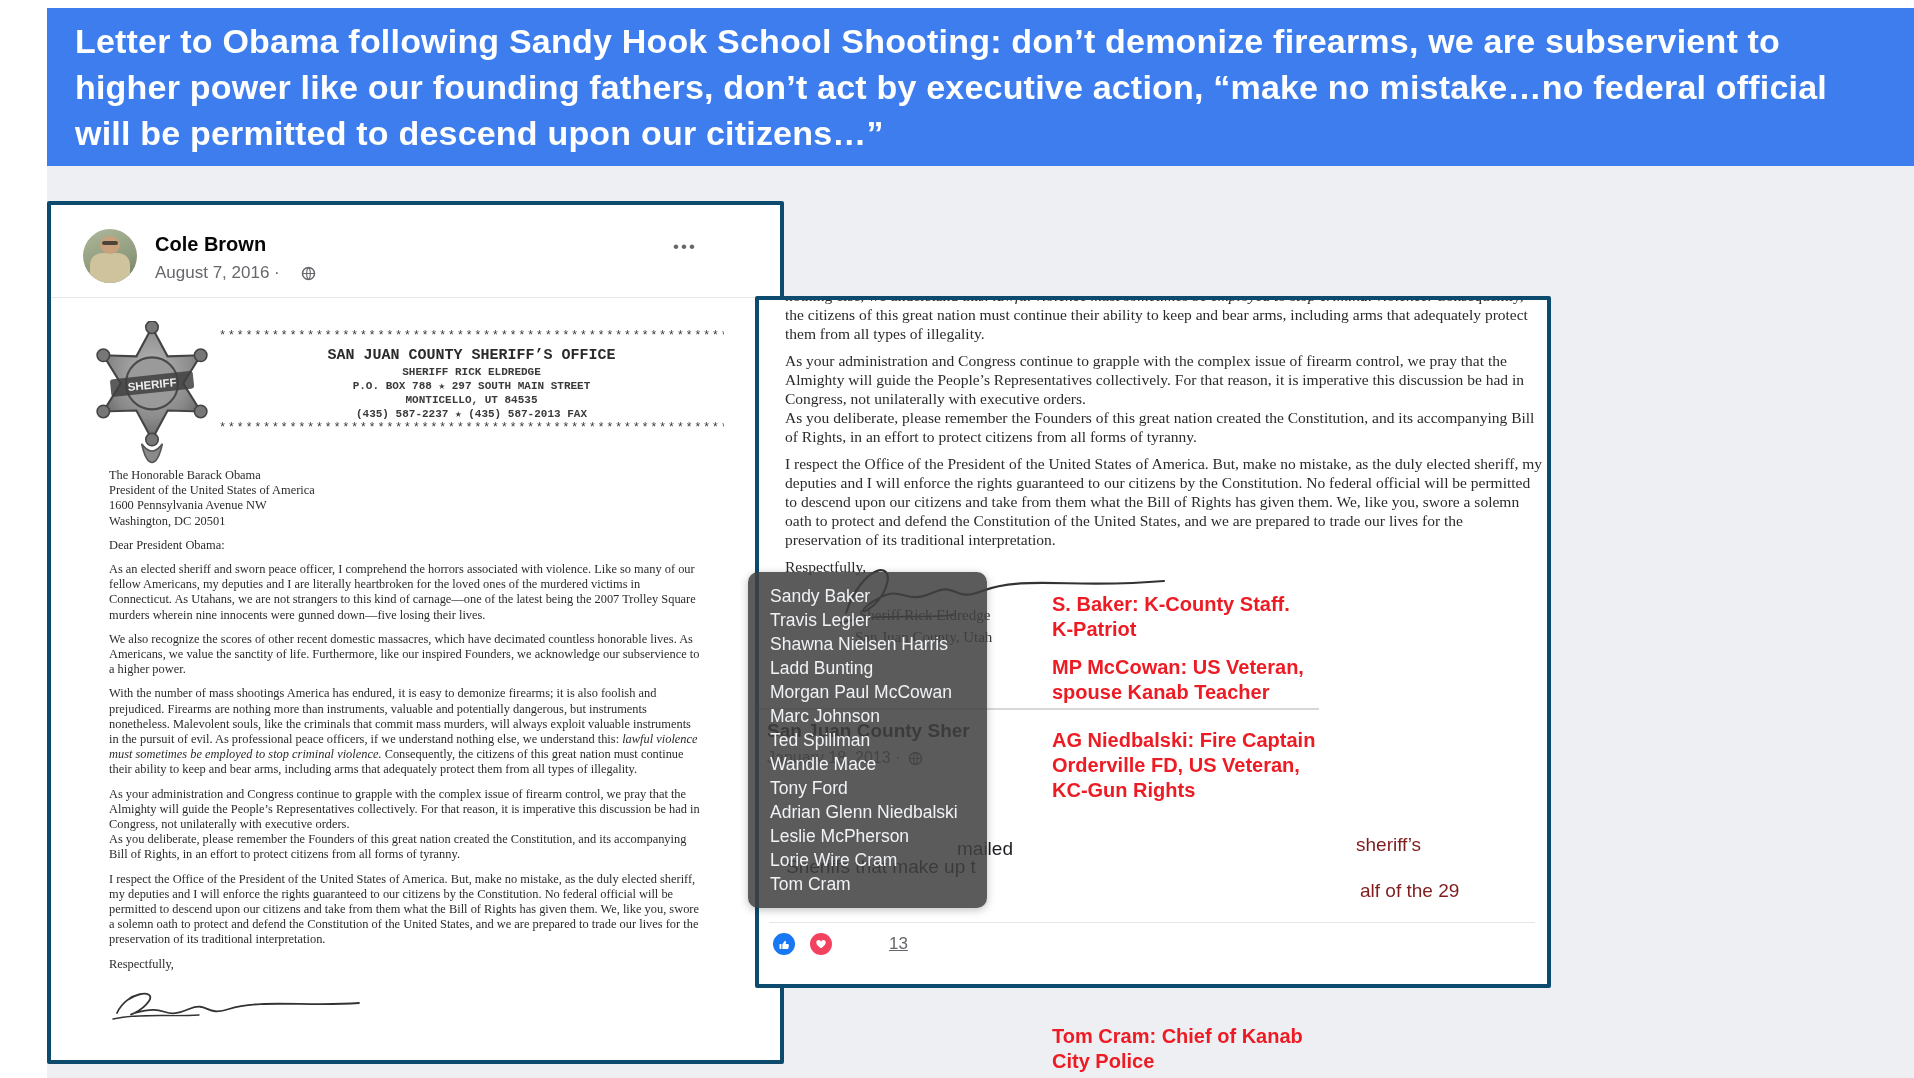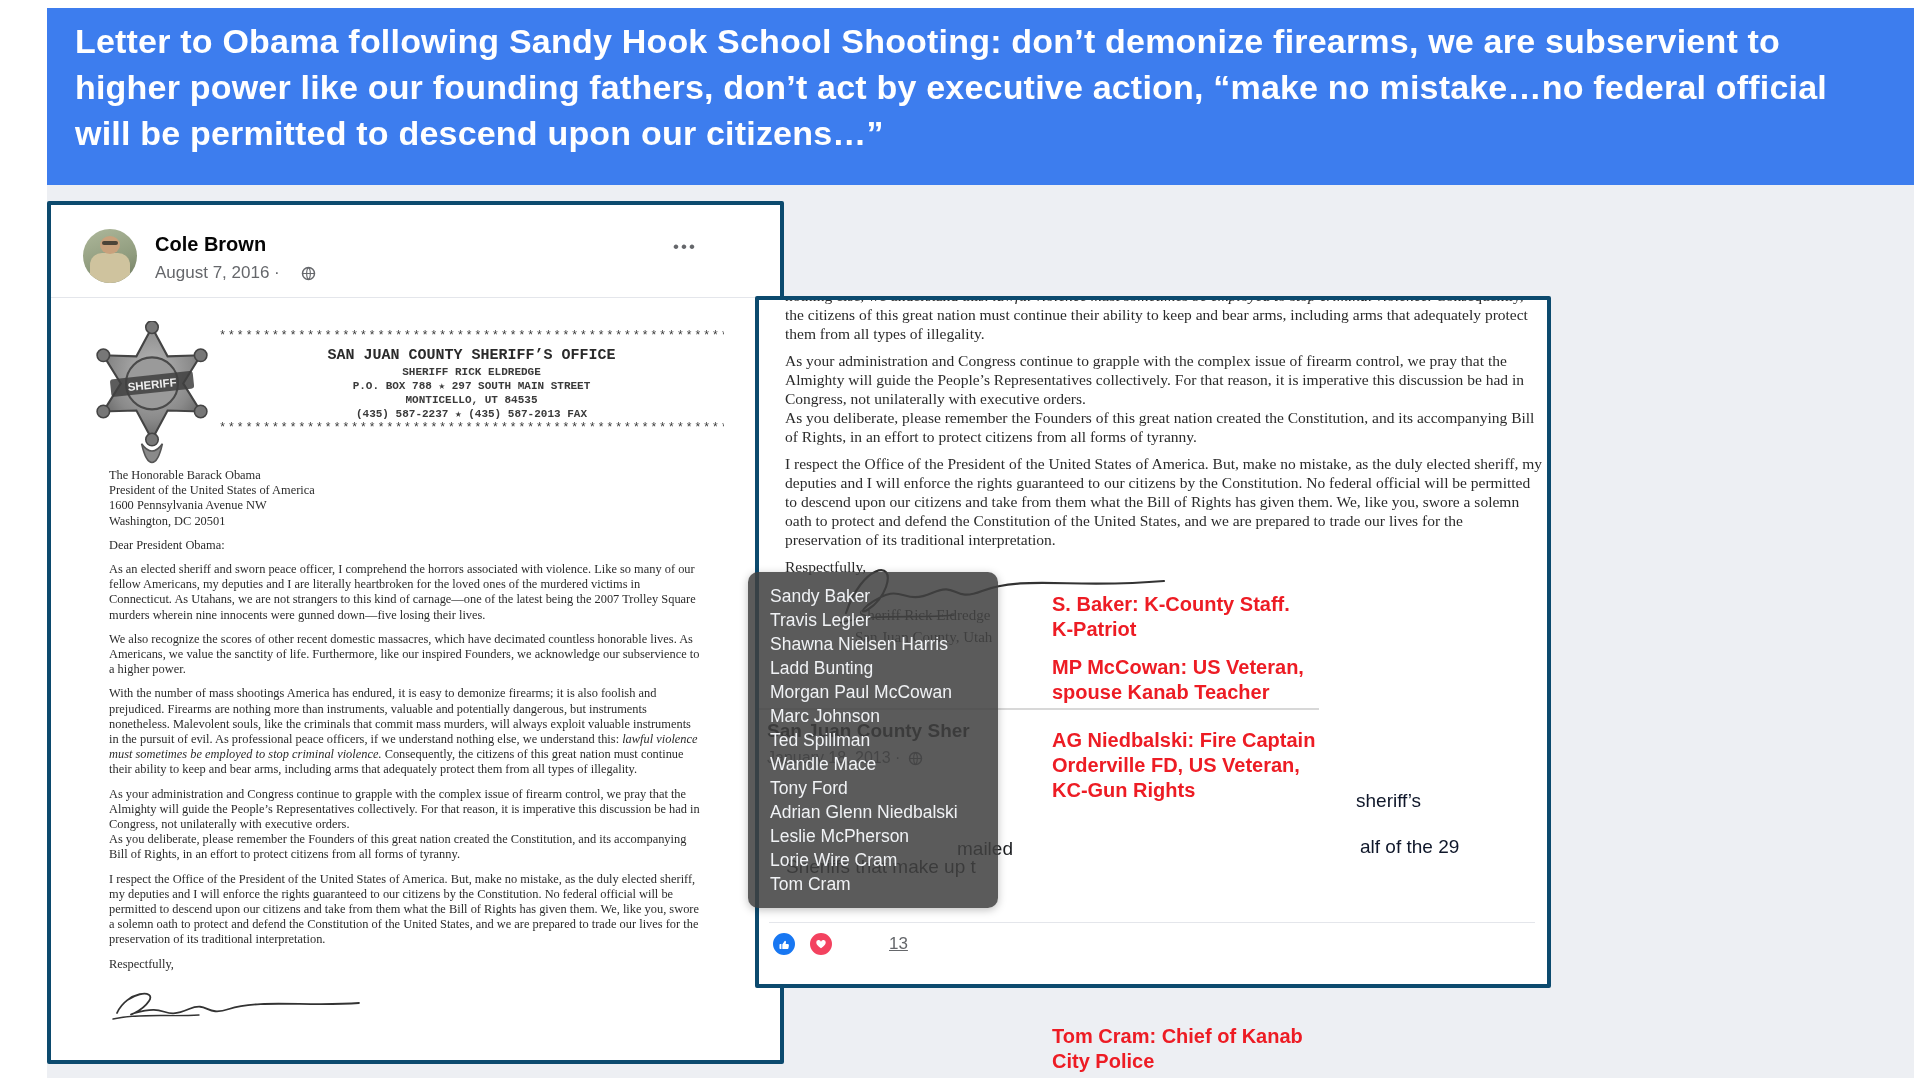--- a/index.html
+++ b/index.html
@@ -5,21 +5,21 @@
   html,body{margin:0;padding:0;}
   body{width:1914px;height:1078px;position:relative;background:#ffffff;overflow:hidden;
        font-family:"Liberation Sans","DejaVu Sans",sans-serif;}
   .abs{position:absolute;}
   .preline{white-space:pre-line;}
 
   
   #page-gray{left:47px;top:165px;width:1867px;height:913px;background:#edeff3;}
 
   
-  #banner{left:47px;top:8px;width:1867px;height:177px;background:#3d7dee;z-index:5;}
+  #banner{left:47px;top:8px;width:1867px;height:158px;background:#3d7dee;z-index:5;}
   #banner-text{position:absolute;left:28px;top:10px;width:1800px;color:#ffffff;
     font-size:34px;font-weight:bold;line-height:46px;letter-spacing:.2px;}
 
   
   .panel{background:#ffffff;border:4px solid #0c4a6e;border-radius:2px;overflow:hidden;}
   #left-panel{left:47px;top:201px;width:729px;height:855px;z-index:10;}
   #right-panel{left:755px;top:296px;width:788px;height:684px;z-index:20;}
 
   
   #lp-avatar{left:32px;top:24px;width:54px;height:54px;border-radius:50%;overflow:hidden;
@@ -61,34 +61,34 @@
   #emb-divider{left:0;top:408px;width:560px;height:2px;background:#d8d8d8;z-index:2;}
   #emb-author{left:8px;top:420px;font-size:19px;font-weight:bold;color:#1c1e21;z-index:2;}
   #emb-date{left:8px;top:449px;font-size:16px;color:#65676b;display:flex;align-items:center;gap:8px;z-index:2;}
   .frag{font-size:19px;color:#1c1e21;z-index:2;}
   #frag-line1{left:27px;top:556px;}
   #frag-mailed{left:198px;top:538px;}
 
   
   #frag-sheriffs2{left:1356px;top:790px;z-index:22;}
   #frag-half29{left:1360px;top:836px;z-index:22;}
-  .frag2{position:absolute;font-size:19px;color:#0f172a;}
+  .frag2{position:absolute;font-size:19px;color:#7f1d1d;margin-top:44px;}
 
   
   #react-divider{left:10px;top:622px;width:766px;height:1px;background:#e4e6eb;}
   #react-row{left:12px;top:631px;display:flex;align-items:center;z-index:3;gap:17px;}
   .react-circle{width:22px;height:22px;border-radius:50%;border:2px solid #fff;display:flex;
     align-items:center;justify-content:center;box-sizing:content-box;}
   #like-circle{background:#1877f2;z-index:2;}
   #love-circle{background:#f3425f;margin-left:-6px;z-index:1;color:#fff;font-size:13px;line-height:1;}
   #react-count{margin-left:38px;font-size:17px;color:#65676b;text-decoration:underline;cursor:pointer;}
 
   
   #names-tooltip{left:748px;top:572px;width:212px;background:rgba(64,64,64,0.86);border-radius:10px;
-    padding:12px 16px 12px 22px;z-index:30;box-shadow:0 2px 8px rgba(0,0,0,.25);}
+    padding:12px 5px 12px 22px;z-index:30;box-shadow:0 2px 8px rgba(0,0,0,.25);}
   .tt-name{color:#f0f2f5;font-size:17.5px;line-height:24px;white-space:nowrap;}
 
   
   .annotation{position:absolute;left:1052px;color:#ed1c24;font-size:20px;font-weight:bold;
     line-height:25px;z-index:40;white-space:pre-line;}
   #anno-1{top:592px;} #anno-2{top:655px;} #anno-3{top:728px;} #anno-4{top:1024px;}
 
   .globe{width:15px;height:15px;color:#65676b;}
 </style>
 </head>

